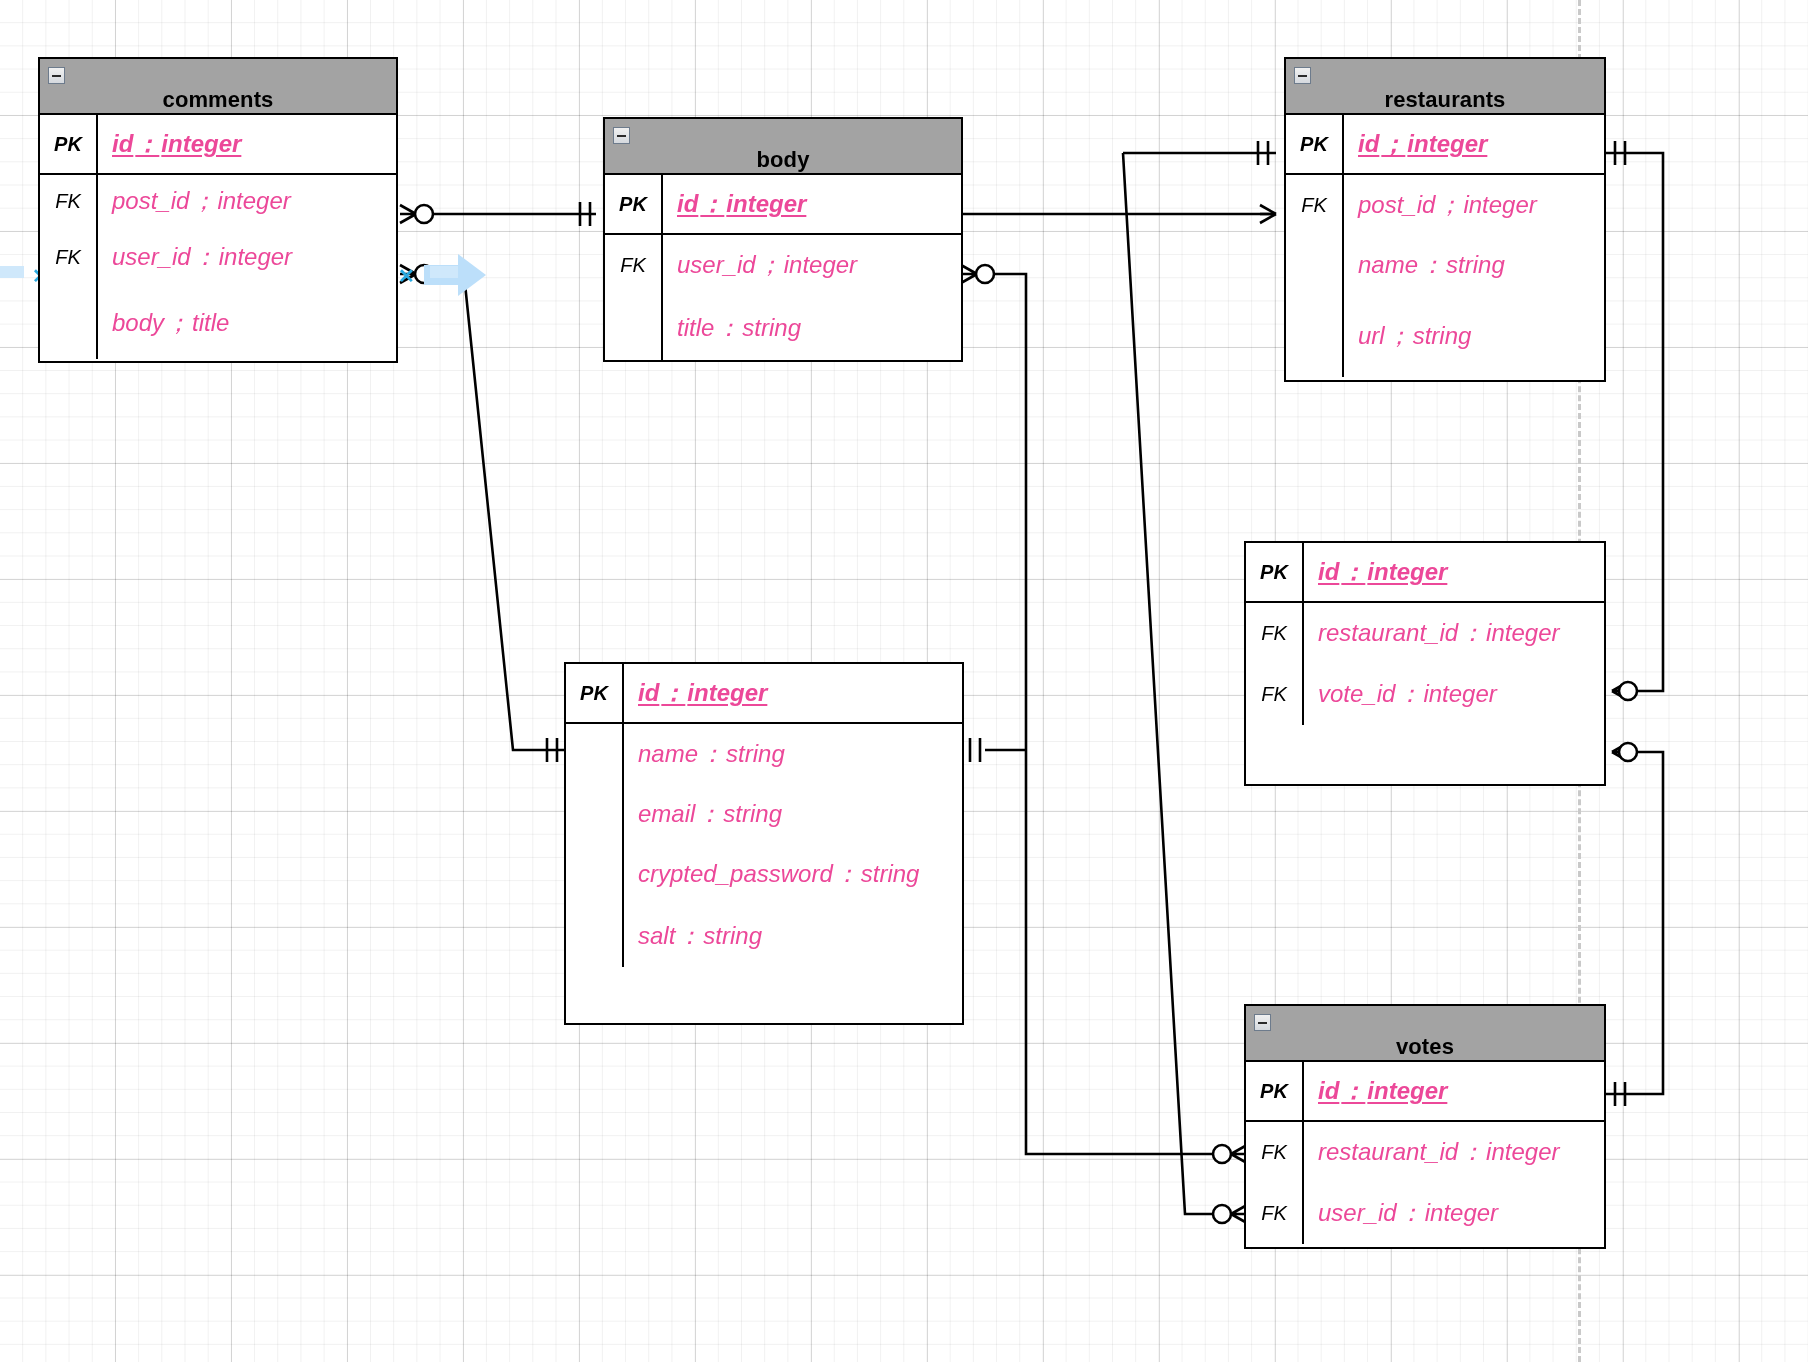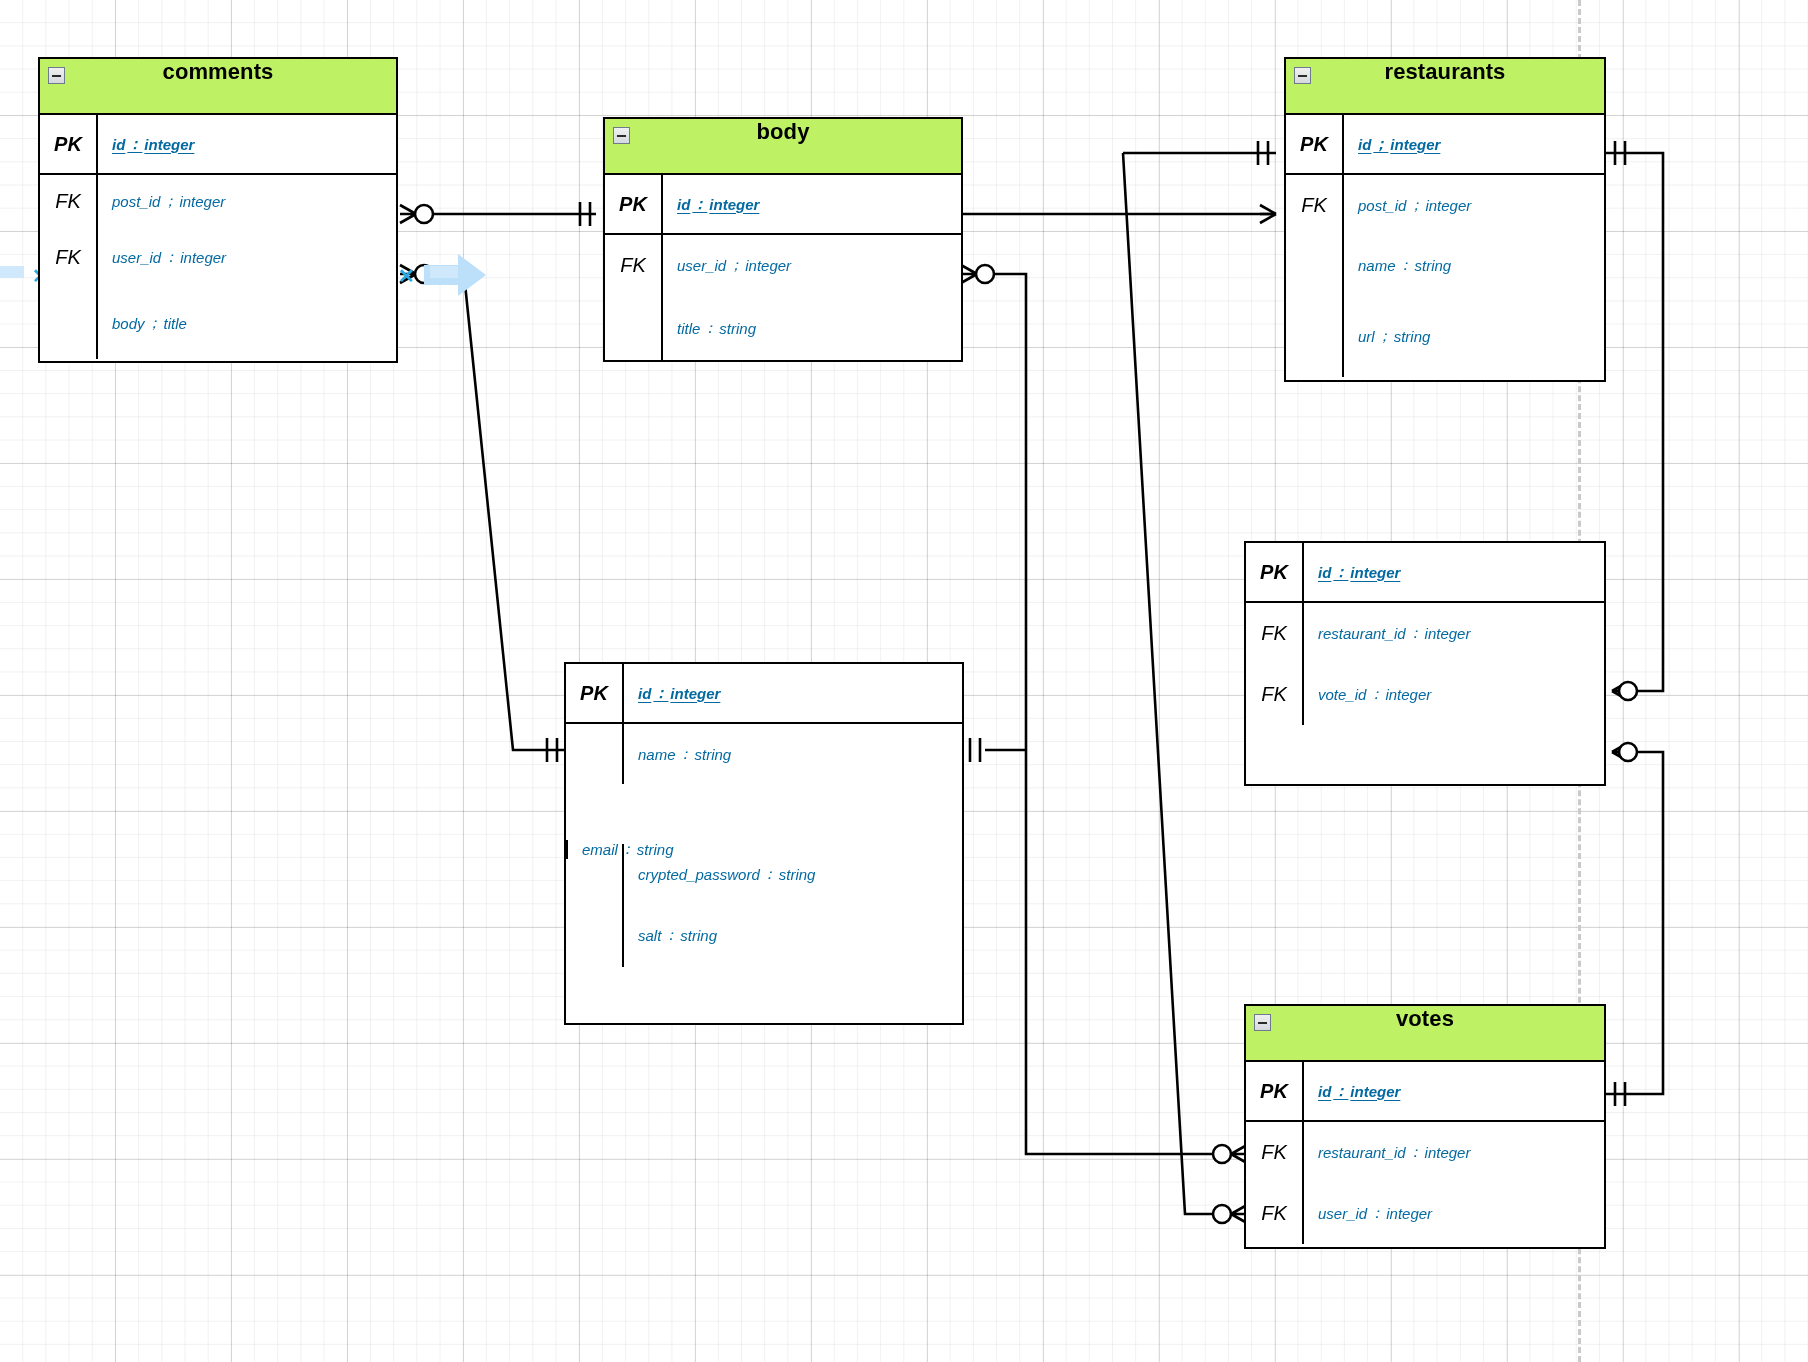--- a/index.html
+++ b/index.html
@@ -42,23 +42,23 @@
     background: #ffffff;
     border: 2.2px solid #000000;
     box-sizing: border-box;
   }
   .ent-header {
     position: relative;
     height: 56px;
     border-bottom: 2.2px solid #000000;
     box-sizing: border-box;
     display: flex;
-    align-items: flex-start;
+    align-items: flex-end;
     justify-content: center;
-    background: #bef264;
+    background: #a3a3a3;
   }
   .ent-title {
     font-weight: bold;
     font-size: 22px;
     color: #000000;
     letter-spacing: .1px;
   }
   .collapse-box {
     position: absolute;
     left: 8px;
@@ -99,22 +99,22 @@
     box-sizing: border-box;
   }
   .keycell.bold { font-weight: bold; }
   .namecell {
     flex: 1 1 auto;
     align-self: stretch;
     display: flex;
     align-items: center;
     padding-left: 14px;
     border-left: 2.2px solid #000000;
-    font-size: 15px;
-    color: #0369a1;
+    font-size: 24px;
+    color: #ec4899;
     box-sizing: border-box;
     white-space: nowrap;
   }
   .namecell.pk-name {
     font-weight: bold;
     text-decoration: underline;
     text-underline-offset: 3px;
   }
   .sep { padding: 0 2px; }
   .xmark {
@@ -361,21 +361,21 @@
         </span>
       </div>
       <div class="row" style="height:60px;">
         <span class="keycell"></span>
         <span class="namecell">
           <span>name</span>
             <span class="sep">：</span>
             <span>string</span>
         </span>
       </div>
-      <div class="row" style="height:60px;flex-direction:column;">
+      <div class="row" style="height:60px;">
         <span class="keycell"></span>
         <span class="namecell">
           <span>email</span>
             <span class="sep">：</span>
             <span>string</span>
         </span>
       </div>
       <div class="row" style="height:60px;">
         <span class="keycell"></span>
         <span class="namecell">

